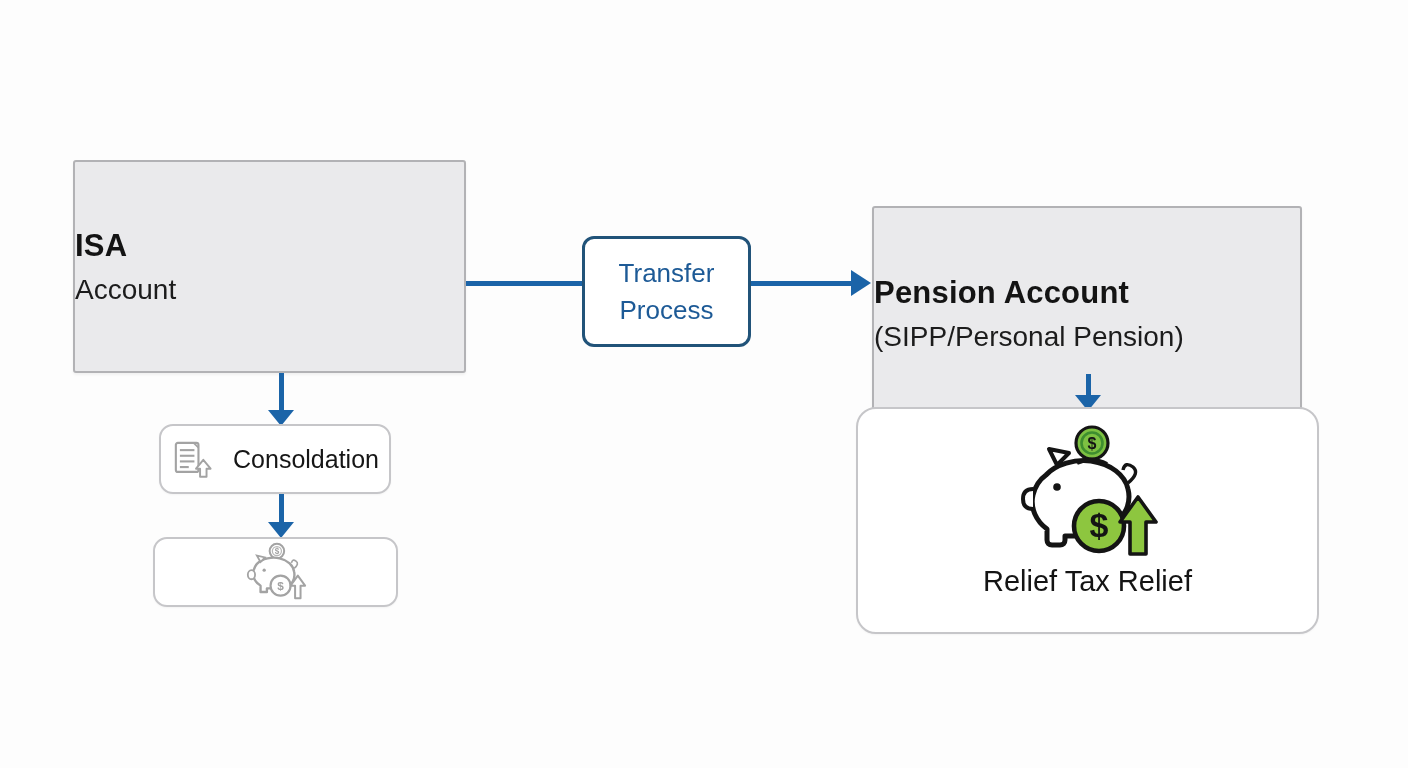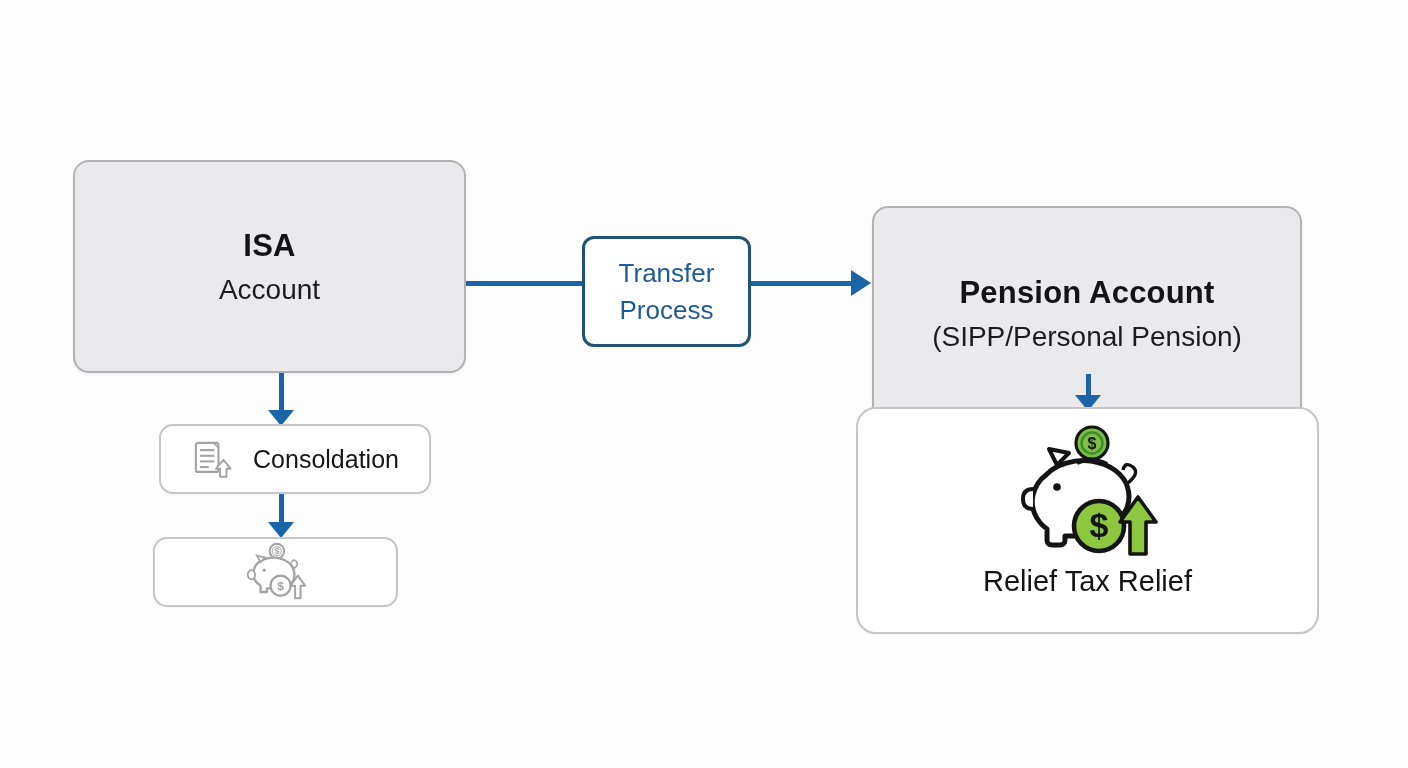--- a/index.html
+++ b/index.html
@@ -13,25 +13,24 @@
     width: 1408px;
     height: 768px;
     background: #fdfdfd;
     overflow: hidden;
   }
   
   .node-gray {
     position: absolute;
     background: #eaeaec;
     border: 2px solid #b2b2b5;
-    border-radius: 16px;
+    border-radius: 3px;
     box-shadow: 0 2px 3px rgba(0,0,0,0.05);
     display: flex;
     flex-direction: column;
-    align-items: center;
     justify-content: center;
     box-sizing: border-box;
   }
   .node-isa    { left: 73px;  top: 160px; width: 393px; height: 213px; }
   .node-pension{ left: 872px; top: 158px; width: 430px; height: 216px; margin-top: 48px; }
   .node-title {
     font-size: 31px;
     font-weight: bold;
     color: #141414;
     line-height: 1.2;
@@ -89,21 +88,21 @@
     position: absolute;
     background: #ffffff;
     border: 2px solid #c6c6c9;
     border-radius: 14px;
     box-sizing: border-box;
     display: flex;
     align-items: center;
     justify-content: center;
     box-shadow: 0 1px 2px rgba(0,0,0,0.04);
   }
-  .card-consolidation { left: 159px; top: 424px; width: 272px; height: 70px; gap: 20px; }
+  .card-consolidation { left: 159px; top: 424px; width: 232px; height: 70px; gap: 20px; }
   .card-tax           { left: 153px; top: 537px; width: 245px; height: 70px; gap: 10px; }
   .card-label {
     font-size: 25px;
     color: #161616;
     white-space: nowrap;
   }
   .card-bonus {
     left: 856px; top: 407px; width: 463px; height: 227px;
     border-radius: 20px;
     flex-direction: column;

